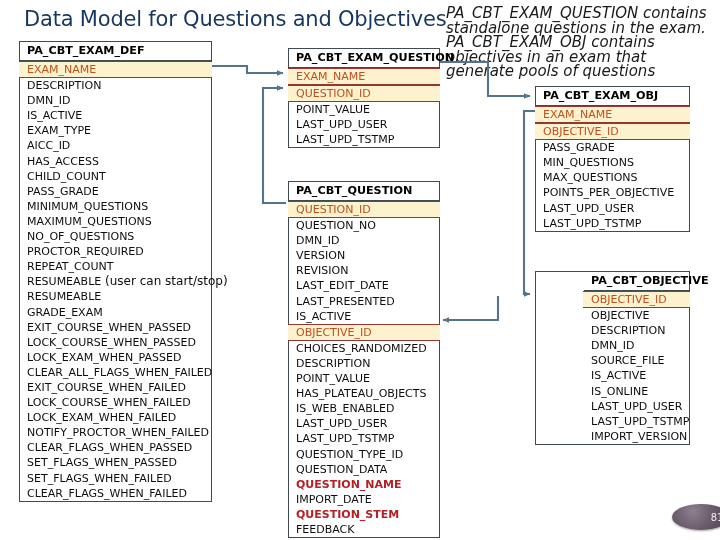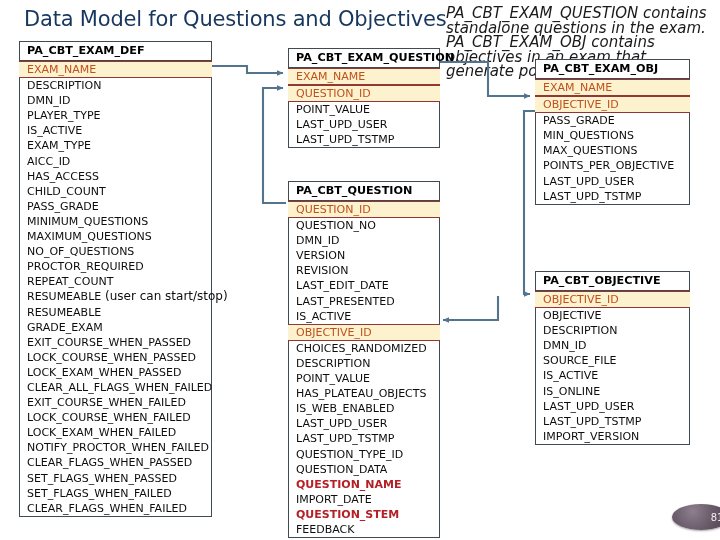--- a/index.html
+++ b/index.html
@@ -76,22 +76,22 @@
   }
   .field .sub{
     font-size:12px;
     color:#0d0d0d;
   }
 
   
   #ent-exam-def      { left:19px;  top:41px;  width:193px; }
   #ent-exam-question { left:288px; top:48px;  width:152px; }
   #ent-question      { left:288px; top:181px; width:152px; }
-  #ent-exam-obj      { left:535px; top:59px;  width:155px; }
-  #ent-objective     { left:535px; top:271px; width:155px; }
+  #ent-exam-obj      { left:535px; top:86px;  width:155px; }
+  #ent-objective     { left:535px; top:271px; width:155px;padding-left:48px; }
 
   
   #wires{position:absolute;left:0;top:0;width:720px;height:540px;pointer-events:none;}
 
   
   .page-badge{
     position:absolute;
     left:672px; top:504px;
     width:26px; height:26px;
     border-radius:50%;
@@ -135,21 +135,20 @@
       <path d="M498,296 L498,320 L443,320" marker-end="url(#arrL)"></path>
     </g>
   </svg>
 
   <div class="entity" id="ent-exam-def">
     <div class="ent-head">PA_CBT_EXAM_DEF</div>
     <div class="fields">
         <div class="field key">EXAM_NAME</div>
         <div class="field">DESCRIPTION</div>
         <div class="field">DMN_ID</div>
-        <div class="field">PLAYER_TYPE</div>
         <div class="field">IS_ACTIVE</div>
         <div class="field">EXAM_TYPE</div>
         <div class="field">AICC_ID</div>
         <div class="field">HAS_ACCESS</div>
         <div class="field">CHILD_COUNT</div>
         <div class="field">PASS_GRADE</div>
         <div class="field">MINIMUM_QUESTIONS</div>
         <div class="field">MAXIMUM_QUESTIONS</div>
         <div class="field">NO_OF_QUESTIONS</div>
         <div class="field">PROCTOR_REQUIRED</div>

